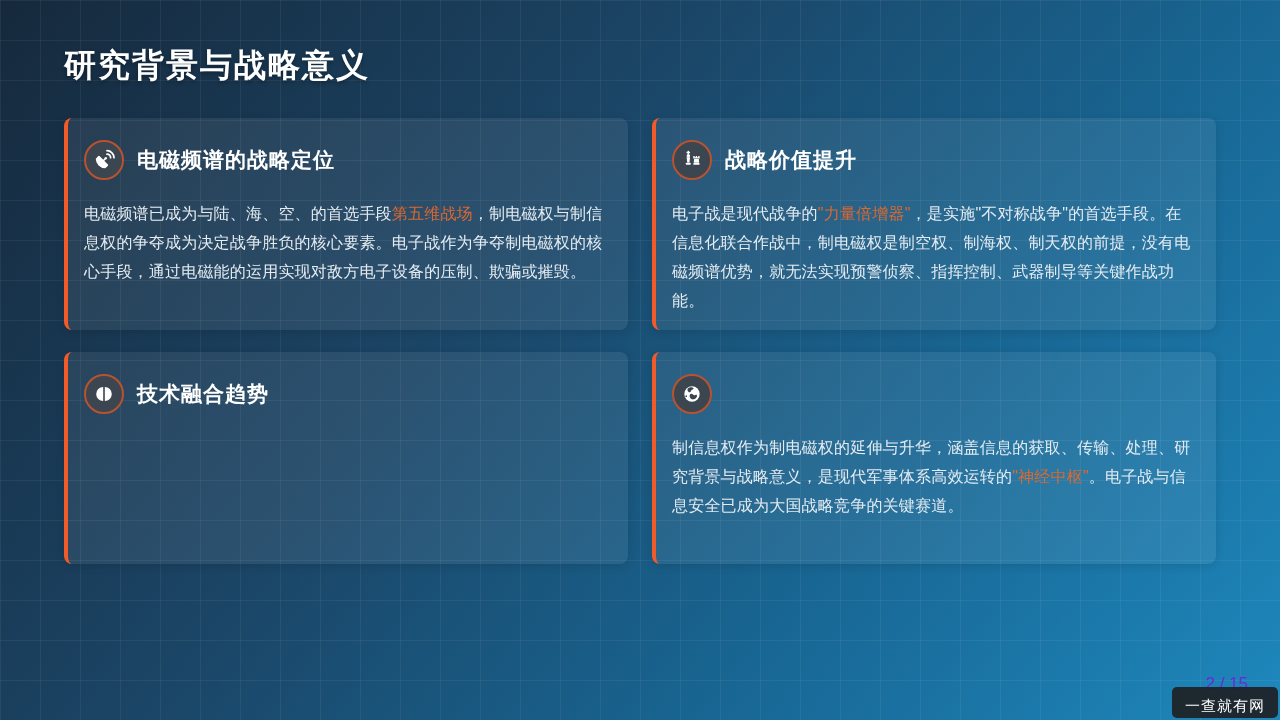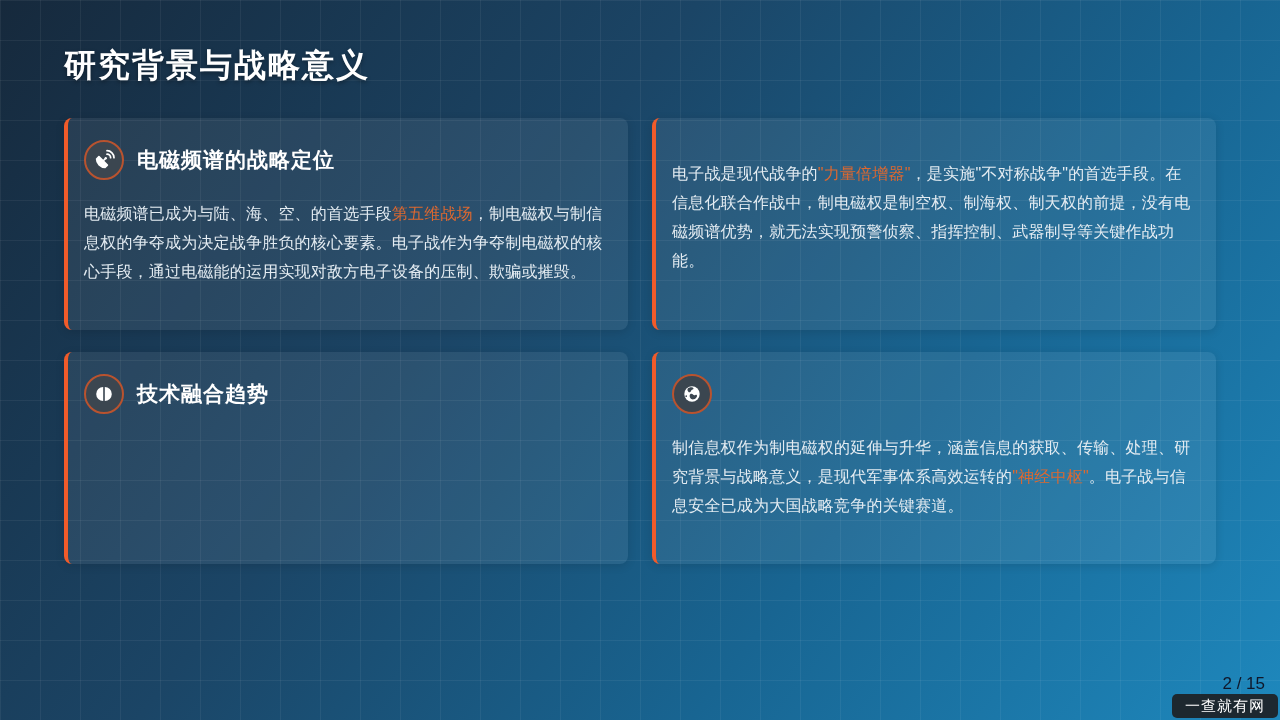--- a/index.html
+++ b/index.html
@@ -49,27 +49,27 @@
   .icon-circle svg { width: 22px; height: 22px; display: block; }
   .card-title {
     margin: 0; font-size: 21px; font-weight: bold; color: #ffffff; letter-spacing: 1px;
   }
   .card-body {
     margin: 19px 0 0 0; font-size: 16px; line-height: 29px; color: #e4ecf2;
     letter-spacing: 0.2px;
   }
   .card-body .hl { color: var(--highlight-text, #dd6830); }
   .page-number {
-    position: absolute; right: 15px; bottom: 26px;
-    font-size: 17px; color: #0f172a;
+    position: absolute; right: 32px; bottom: 26px;
+    font-size: 17px; color: #6d28d9;
   }
   .watermark {
     position: absolute; right: 2px; bottom: 2px;
     background: rgba(29,35,40,0.95); color: #ffffff;
-    font-size: 15px; line-height: 21px; padding: 1px 13px 2px 13px;
+    font-size: 15px; line-height: 21px; padding: 8px 13px 2px 13px;
     border-radius: 5px; letter-spacing: 1px;
   }
 </style>
 </head>
 <body>
 
 <div class="grid-overlay"></div>
 
 <h1 class="slide-title">研究背景与战略意义</h1>
 
@@ -85,20 +85,35 @@
           <path d="M15.3 5.6 a 3.9 3.9 0 0 1 3.9 3.9" stroke="#ffffff" stroke-width="1.9" fill="none" stroke-linecap="round"></path>
           <path d="M15.3 1.9 a 7.6 7.6 0 0 1 7.6 7.6" stroke="#ffffff" stroke-width="1.9" fill="none" stroke-linecap="round"></path>
         </svg>
       </span>
       <h2 class="card-title">电磁频谱的战略定位</h2>
     </div>
     <p class="card-body"><span>电磁频谱已成为与陆、海、空、的首选手段</span><span class="hl">第五维战场</span><span>，制电磁权与制信息权的争夺成为决定战争胜负的核心要素。电子战作为争夺制电磁权的核心手段，通过电磁能的运用实现对敌方电子设备的压制、欺骗或摧毁。</span></p>
   </article>
 
   <article class="card">
+    <div class="card-head">
+      <span class="icon-circle">
+        <svg viewBox="0 0 24 24" fill="#ffffff">
+          <rect x="7.2" y="2" width="1.5" height="3.8" rx="0.3"></rect>
+          <rect x="6" y="3.1" width="3.9" height="1.4" rx="0.3"></rect>
+          <circle cx="8" cy="7.3" r="1.9"></circle>
+          <path d="M6.1 9 L9.9 9 L9.2 14.6 L6.8 14.6 Z"></path>
+          <rect x="5.4" y="15.1" width="5.2" height="2" rx="0.5"></rect>
+          <path d="M13.4 7.6 h1.5 v1.4 h1.2 v-1.4 h1.5 v1.4 h1.2 v-1.4 h1.5 v2.8 h-6.9 z"></path>
+          <path d="M14.3 10.8 h5.1 l0.4 4.2 h-5.9 z"></path>
+          <rect x="13.5" y="15.4" width="6.7" height="1.9" rx="0.5"></rect>
+        </svg>
+      </span>
+      <h2 class="card-title">战略价值提升</h2>
+    </div>
     <p class="card-body"><span>电子战是现代战争的</span><span class="hl">"力量倍增器"</span><span>，是实施"不对称战争"的首选手段。在信息化联合作战中，制电磁权是制空权、制海权、制天权的前提，没有电磁频谱优势，就无法实现预警侦察、指挥控制、武器制导等关键作战功能。</span></p>
   </article>
 
   <article class="card">
     <div class="card-head">
       <span class="icon-circle">
         <svg viewBox="0 0 24 24" fill="#ffffff">
           <path d="M11.1 4.4 A 7.6 7.6 0 0 0 11.1 19.6 Z"></path>
           <path d="M12.9 4.4 A 7.6 7.6 0 0 1 12.9 19.6 Z"></path>
         </svg>

